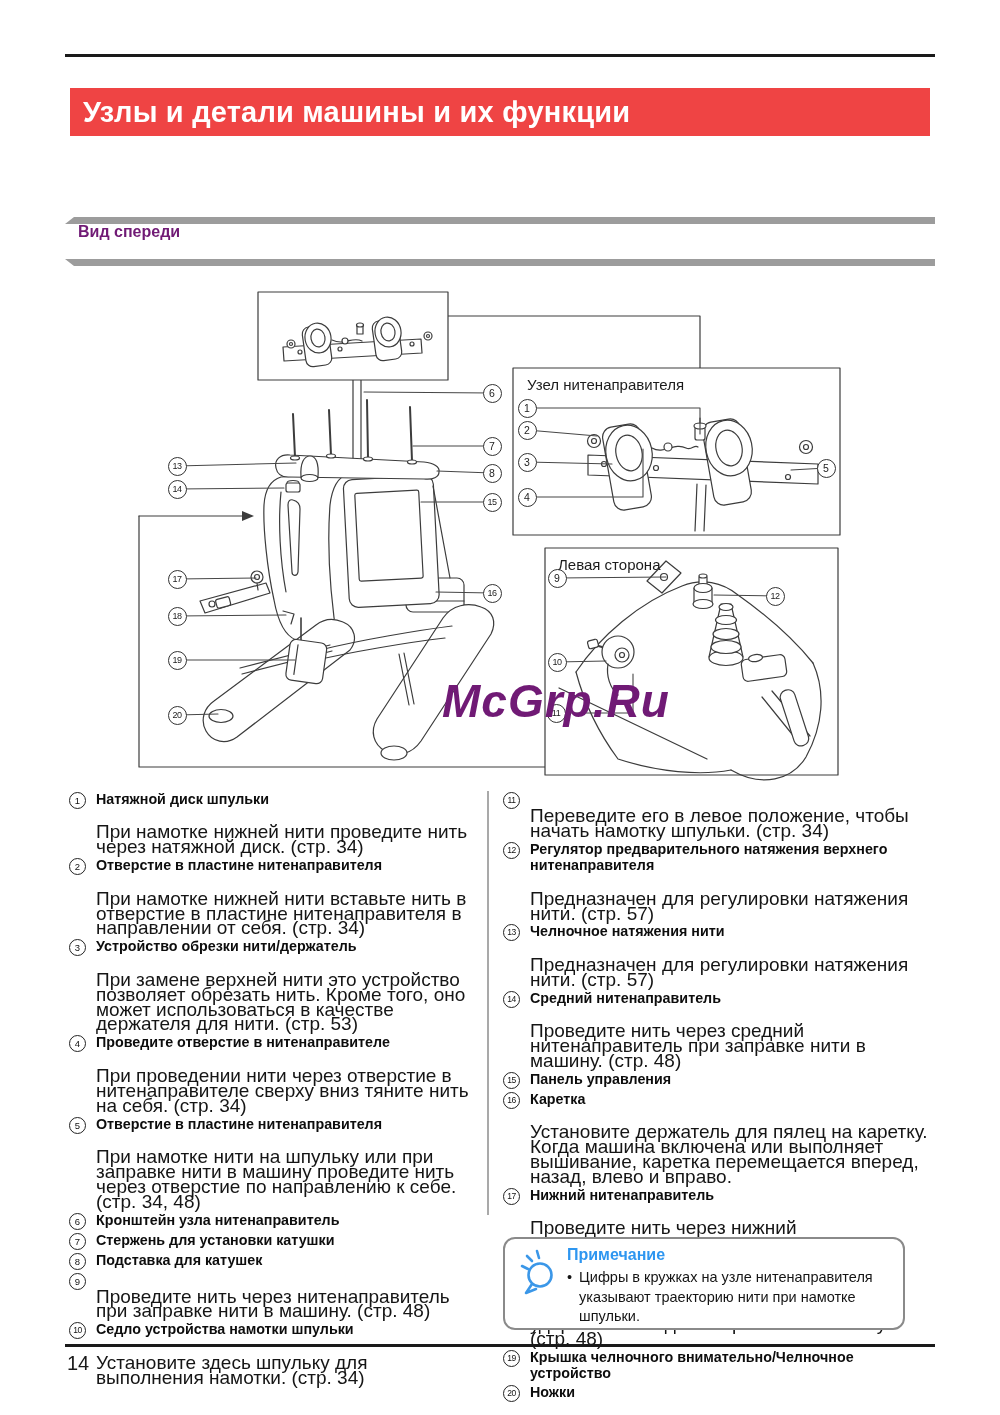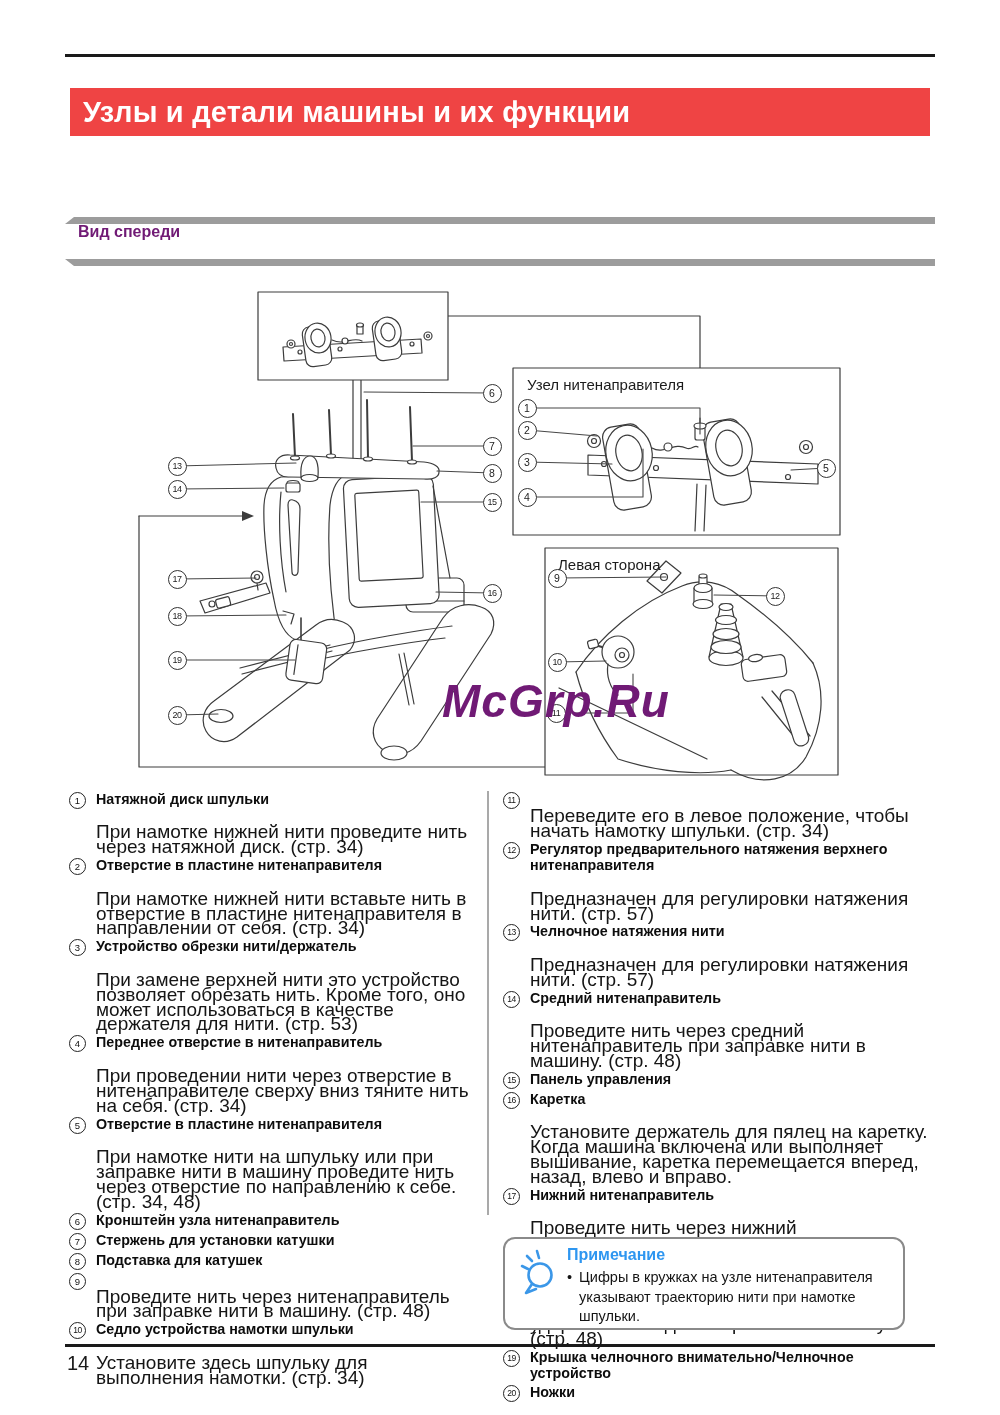--- a/index.html
+++ b/index.html
@@ -262,21 +262,21 @@
       <div class="item">
         <span class="num">3</span>
         <div>
           <div class="t">Устройство обрезки нити/держатель</div>
           <div class="d">При замене верхней нити это устройство позволяет обрезать нить. Кроме того, оно может использоваться в качестве держателя для нити. (стр. 53)</div>
         </div>
       </div>
       <div class="item">
         <span class="num">4</span>
         <div>
-          <div class="t">Переднее отверстие в нитенаправитель</div>
+          <div class="t">Проведите отверстие в нитенаправителе</div>
           <div class="d">При проведении нити через отверстие в нитенаправителе сверху вниз тяните нить на себя. (стр. 34)</div>
         </div>
       </div>
       <div class="item">
         <span class="num">5</span>
         <div>
           <div class="t">Отверстие в пластине нитенаправителя</div>
           <div class="d">При намотке нити на шпульку или при заправке нити в машину проведите нить через отверстие по направлению к себе. (стр. 34, 48)</div>
         </div>
       </div>

